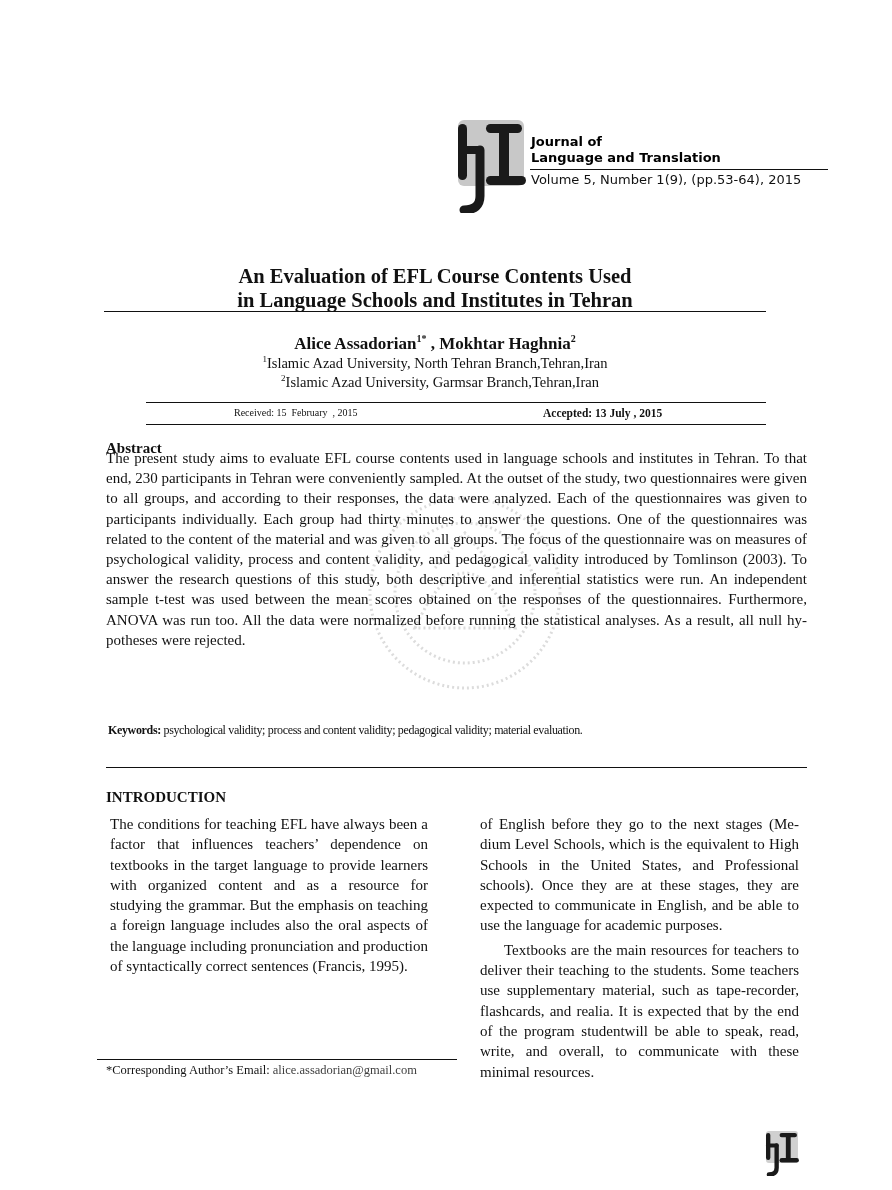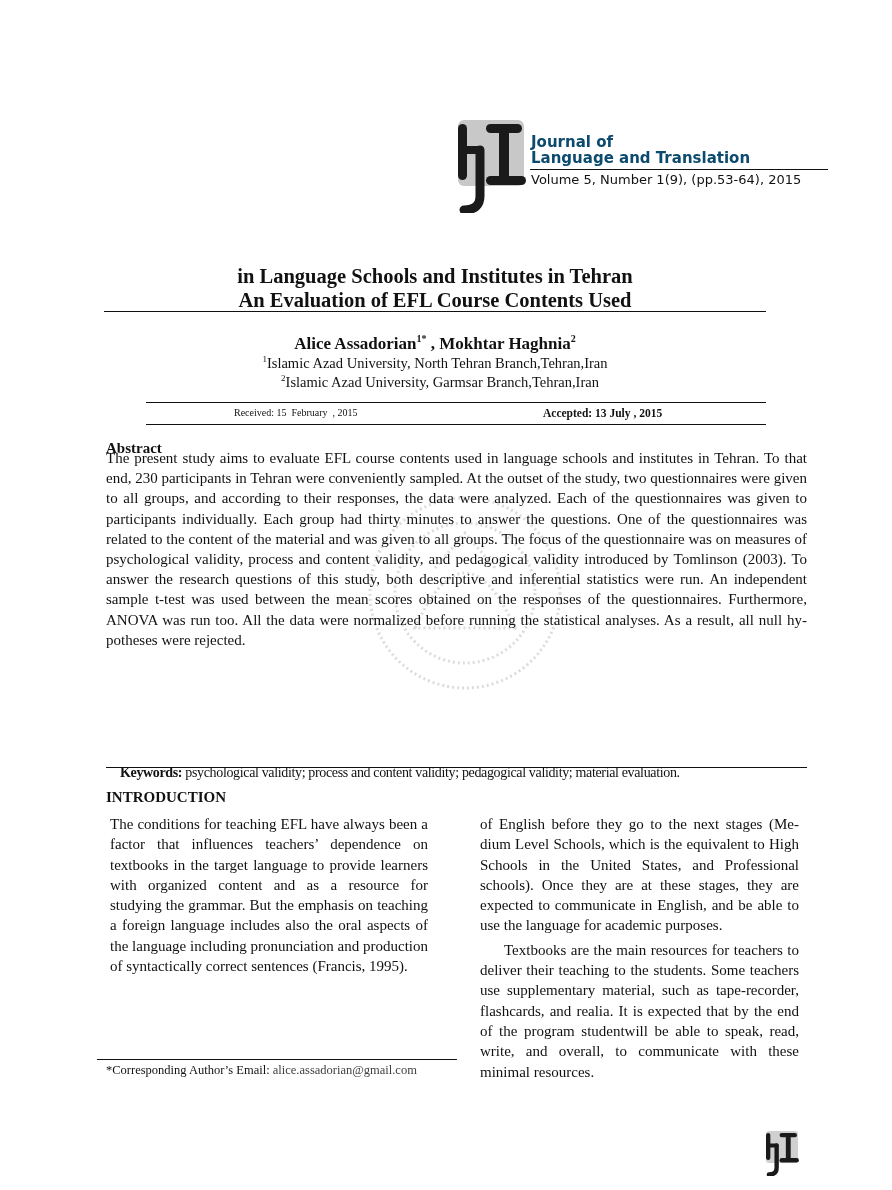--- a/index.html
+++ b/index.html
@@ -3,21 +3,21 @@
 <meta charset="utf-8">
 <style>
   html, body { margin: 0; padding: 0; background: #ffffff; }
   body { width: 892px; height: 1190px; position: relative; overflow: hidden;
          font-family: "Liberation Serif", serif; color: #111; }
   .abs { position: absolute; }
 
   
   .logo-big { left: 452px; top: 118px; width: 74px; height: 95px; }
   .journal-name { left: 531px; top: 134px; font-family: "DejaVu Sans", sans-serif; font-weight: bold;
-                  font-size: 15px; line-height: 16px; color: #0c4a6e; }
+                  font-size: 13px; line-height: 16px; color: #000000; }
   .journal-rule { left: 530px; top: 169px; width: 298px; height: 1px; background: #111; }
   .journal-vol { left: 531px; top: 172px; font-family: "DejaVu Sans", sans-serif; font-size: 13px; color: #111; }
 
   
   .title { left: 104px; width: 662px; top: 264px; text-align: center; font-weight: bold;
            font-size: 20.5px; line-height: 24px; }
   .title-rule { left: 104px; top: 311px; width: 662px; height: 1px; background: #111; }
 
   .authors { left: 104px; width: 662px; top: 333px; text-align: center; font-weight: bold; font-size: 17px; }
   .authors sup { font-size: 10px; }
@@ -32,21 +32,21 @@
   .accepted { left: 543px; top: 407px; font-size: 11.5px; font-weight: bold; }
 
   
   .watermark { left: 355px; top: 478px; width: 220px; height: 230px; }
 
   
   .abstract-head { left: 106px; top: 440px; font-weight: bold; font-size: 15px; }
   .abstract-body { left: 106px; top: 448px; width: 701px; font-size: 15px; line-height: 20.2px;
                    text-align: justify; hyphens: manual; }
 
-  .keywords { left: 120px; top: 723px; font-size: 14px; letter-spacing: -0.35px; margin-top: 42px; }
+  .keywords { left: 108px; top: 723px; font-size: 12px; letter-spacing: -0.35px; }
   .keywords b { font-weight: bold; }
   .kw-rule { left: 106px; top: 767px; width: 701px; height: 1px; background: #111; }
 
   
   .intro-head { left: 106px; top: 789px; font-weight: bold; font-size: 15px; }
   .col { font-size: 15px; line-height: 20.3px; text-align: justify; }
   .col-left { left: 106px; top: 810px; width: 326px; }
   .col-right { left: 476px; top: 810px; width: 327px; }
   .col p { margin: 4px; }
   .col p.indent { text-indent: 24px; }
@@ -70,22 +70,22 @@
   <rect x="34" y="58" width="40" height="9" rx="4.5" fill="#1a1a1a"></rect>
 </svg>
 <div class="abs journal-name">
   <div>Journal of</div>
   <div>Language and Translation</div>
 </div>
 <div class="abs journal-rule"></div>
 <div class="abs journal-vol">Volume 5, Number 1(9), (pp.53-64), 2015</div>
 
 <div class="abs title">
+  <div>An Evaluation of EFL Course Contents Used</div>
   <div>in Language Schools and Institutes in Tehran</div>
-  <div>An Evaluation of EFL Course Contents Used</div>
 </div>
 <div class="abs title-rule"></div>
 
 <div class="abs authors"><span>Alice Assadorian</span><sup>1*</sup><span> , </span><span>Mokhtar Haghnia</span><sup>2</sup></div>
 
 <div class="abs affil affil1"><sup>1</sup><span>Islamic Azad University, North Tehran Branch,Tehran,Iran</span></div>
 <div class="abs affil affil2"><sup>2</sup><span>Islamic Azad University, Garmsar Branch,Tehran,Iran</span></div>
 
 <div class="abs dates-rule-top"></div>
 <div class="abs received" style="white-space:pre;">Received: 15  February  , 2015</div>

